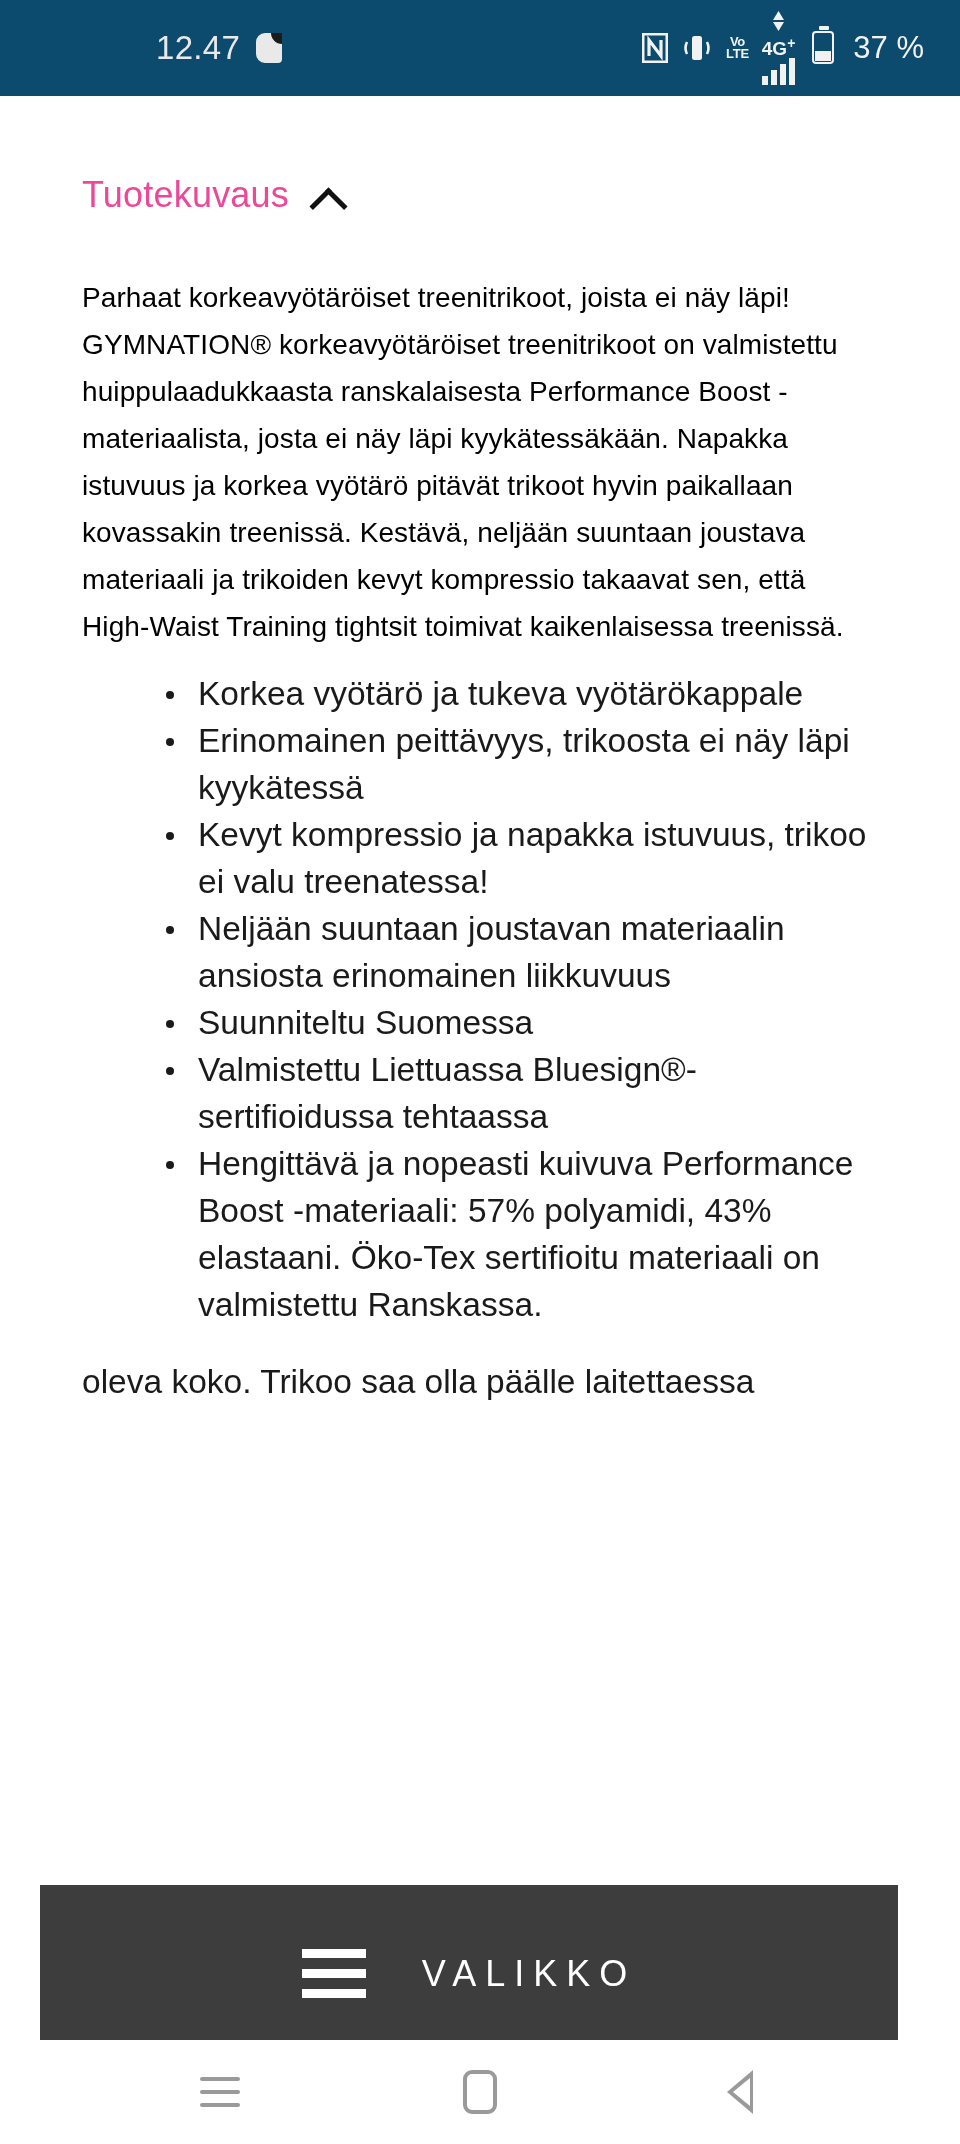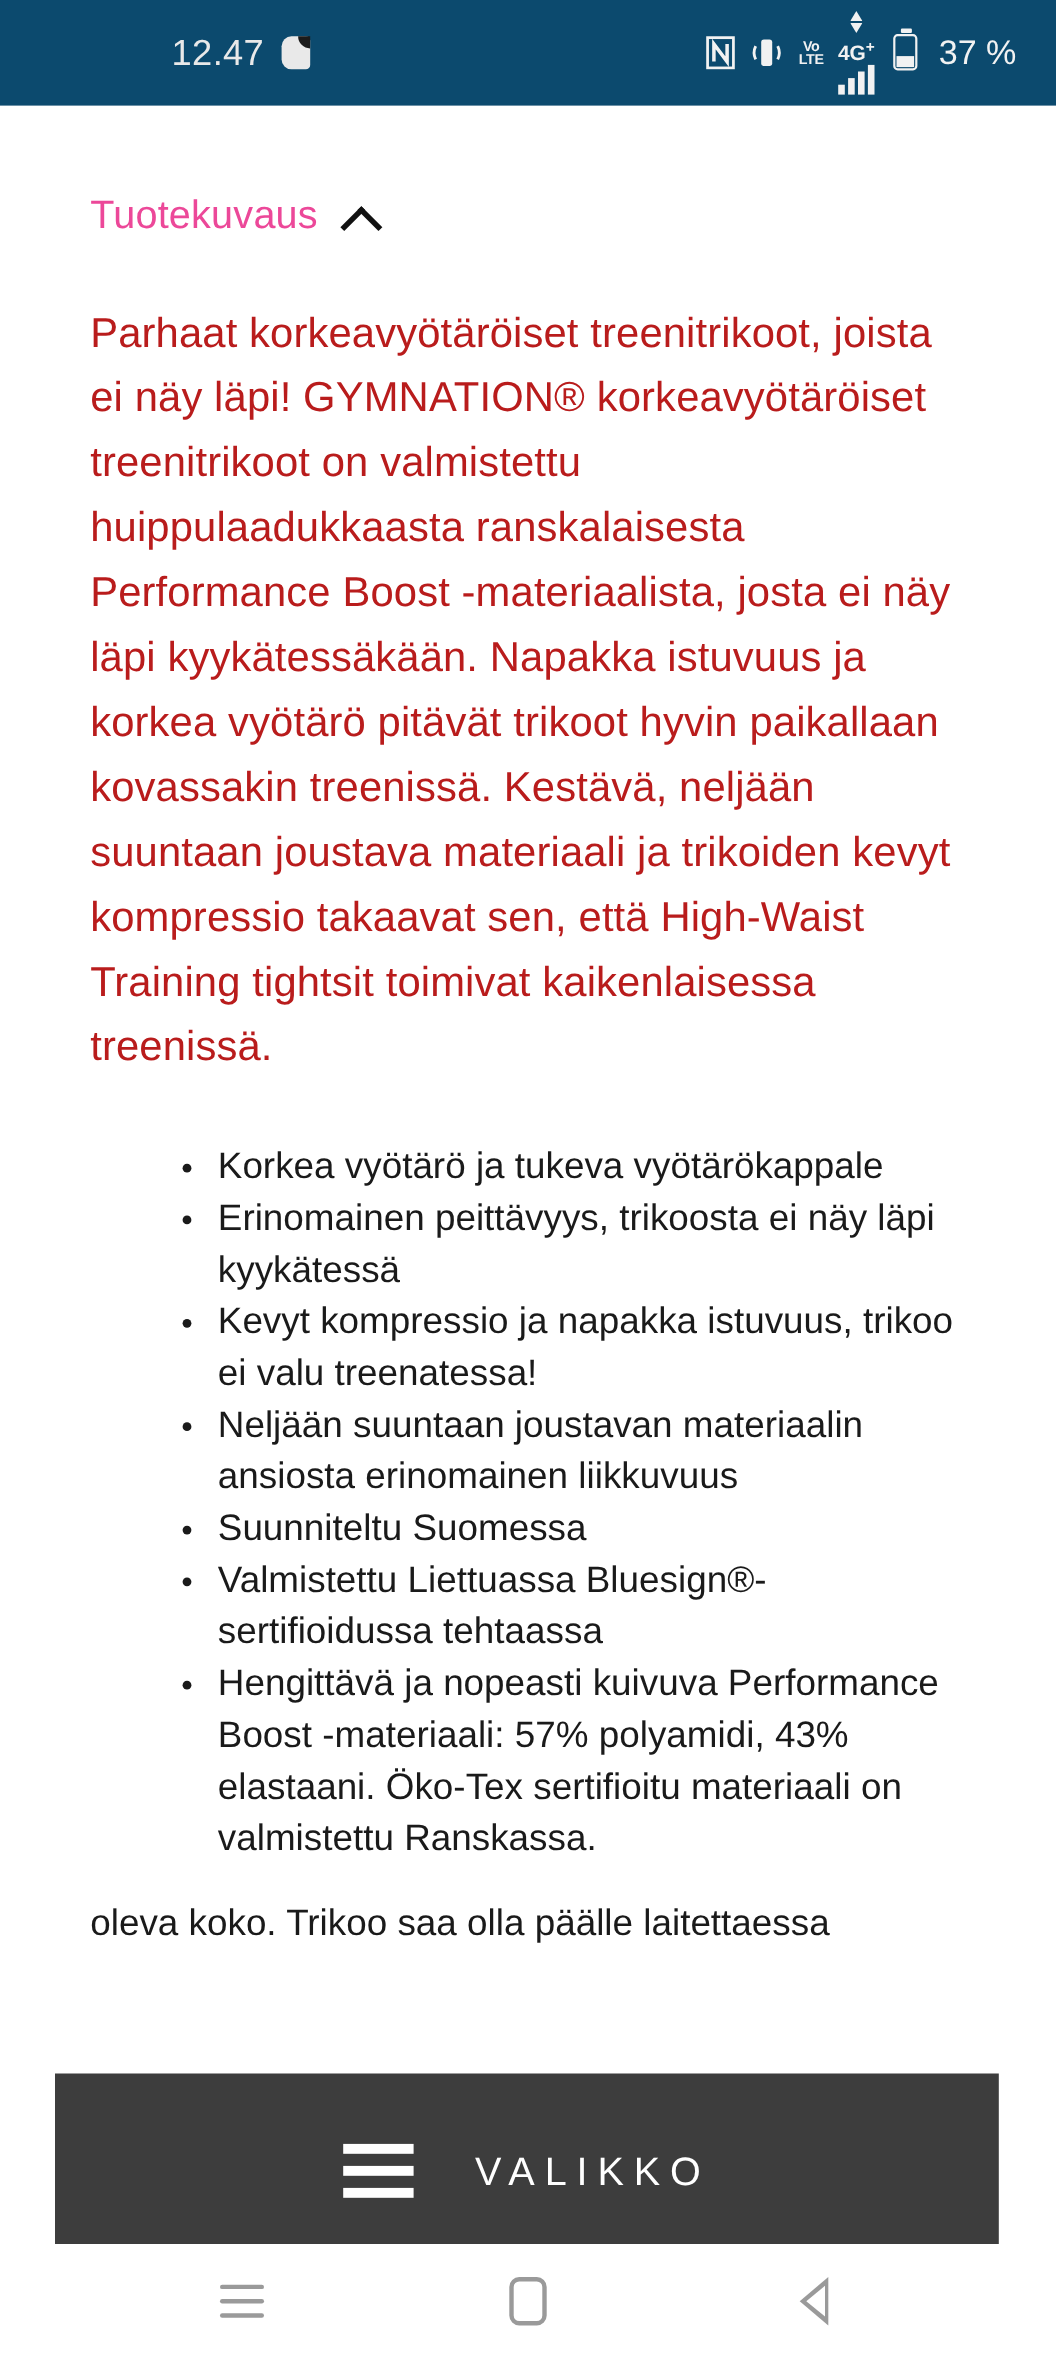--- a/index.html
+++ b/index.html
@@ -153,28 +153,28 @@
     left: 4px; top: 8px;
     width: 22px; height: 22px;
     border-left: 5px solid #111;
     border-top: 5px solid #111;
     transform: rotate(45deg);
   }
 
   .body-copy {
     margin: 58px 0 0 82px;
     width: 790px;
-    font-size: 38px;
-    line-height: 59px;
-    color: #b91c1c;
+    font-size: 28px;
+    line-height: 47px;
+    color: #000000;
     letter-spacing: 0.1px;
   }
 
   .feature-list {
-    margin: 55px 0 0 160px;
+    margin: 20px 0 0 160px;
     width: 716px;
     list-style: none;
     font-size: 33.5px;
     line-height: 47px;
     color: #1a1a1a;
   }
   .feature-list li {
     position: relative;
     padding-left: 38px;
     margin-bottom: 0px;
@@ -193,21 +193,21 @@
     margin: 0 0 0 82px;
     width: 830px;
     font-size: 33.5px;
     line-height: 47px;
     color: #1a1a1a;
   }
 
   
   .menu-bar {
     position: absolute;
-    left: 50px;
+    left: 40px;
     top: 1789px;
     width: 858px;
     height: 177px;
     background: #3d3d3d;
     display: flex;
     align-items: center;
     justify-content: center;
     gap: 56px;
     text-align: right;
   }

